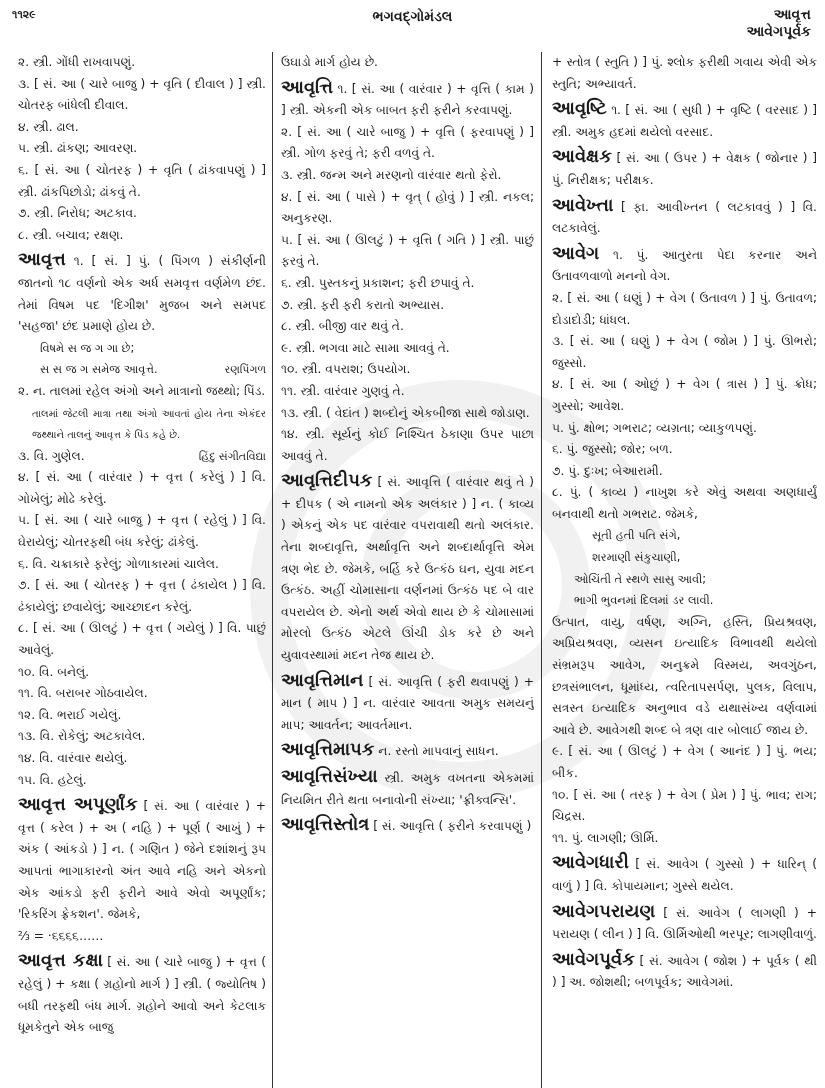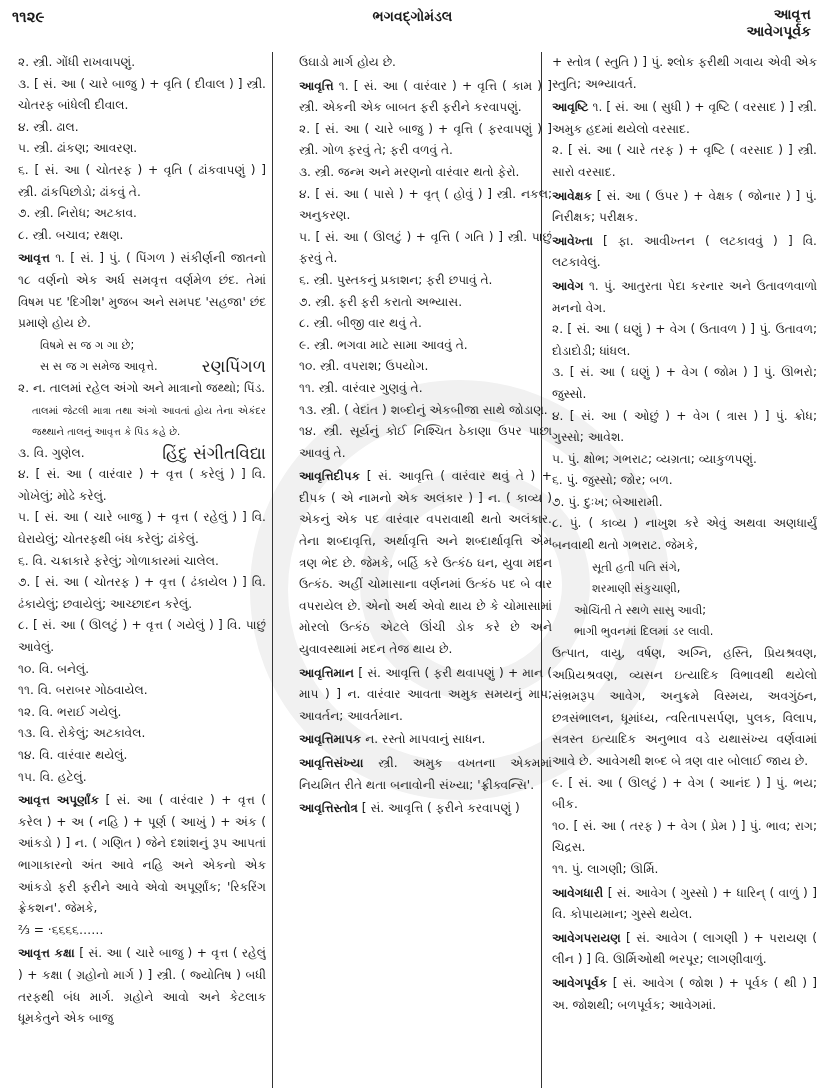--- a/index.html
+++ b/index.html
@@ -12,50 +12,50 @@
     border-radius: 50%; border: 38px solid #f1f1f1; box-sizing: border-box;
     pointer-events: none;
   }
   .watermark.inner {
     left: 360px; top: 470px; width: 230px; height: 230px; border-width: 28px;
   }
   .header {
     position: absolute; left: 0; top: 0; width: 825px; height: 50px;
   }
   .page-no {
-    position: absolute; left: 12px; top: 8px; font-size: 15px; font-weight: bold;
+    position: absolute; left: 12px; top: 8px; font-size: 11px; font-weight: bold;
   }
   .running-title {
     position: absolute; left: 0; width: 825px; top: 8px; text-align: center;
     font-size: 14px; font-weight: bold;
   }
   .guide {
     position: absolute; right: 14px; top: 6px; text-align: right;
     font-size: 14px; font-weight: bold; line-height: 17px;
   }
   .columns {
     position: absolute; left: 4px; top: 52px; width: 825px; height: 1036px;
   }
   .col {
     position: absolute; top: 0; height: 1036px; overflow: hidden;
     font-size: 12.2px; line-height: 21.6px; text-align: justify;
   }
   .col.c1 { left: 14px; width: 248px; }
-  .col.c2 { left: 277px; width: 253px; margin-left: 18px; }
+  .col.c2 { left: 277px; width: 253px; }
   .col.c3 { left: 548px; width: 265px; }
   .divider { position: absolute; top: 0; width: 1px; height: 1036px; background: #333; }
   .divider.d1 { left: 268px; }
   .divider.d2 { left: 537px; }
   .entry { margin: 0 0 2px 0; }
-  .head { font-weight: bold; font-size: 12px; }
+  .head { font-weight: bold; font-size: 18px; }
   .sense { display: block; }
   .indent { padding-left: 14px; }
   .verse { display: block; padding-left: 22px; font-size: 11.4px; }
   .verse.deep { padding-left: 40px; }
-  .cite { float: right; font-size: 17px; }
+  .cite { float: right; font-size: 11px; }
   .clear { clear: both; }
 </style>
 </head>
 <body>
 
 <div class="watermark"></div>
 <div class="watermark inner"></div>
 
 <div class="header">
   <div class="page-no">૧૧૨૯</div>
@@ -165,21 +165,20 @@
   </div>
 
   <div class="col c3">
     <div class="entry">
       <span>+ સ્તોત્ર ( સ્તુતિ ) ] પું. શ્લોક ફરીથી ગવાય એવી એક સ્તુતિ; અભ્યાવર્ત.</span>
     </div>
 
     <div class="entry">
       <span class="head">આવૃષ્ટિ</span>
       <span>૧. [ સં. આ ( સુધી ) + વૃષ્ટિ ( વરસાદ ) ] સ્ત્રી. અમુક હદમાં થયેલો વરસાદ.</span>
-      <span class="sense">૨. [ સં. આ ( ચારે તરફ ) + વૃષ્ટિ ( વરસાદ ) ] સ્ત્રી. સારો વરસાદ.</span>
     </div>
 
     <div class="entry">
       <span class="head">આવેક્ષક</span>
       <span>[ સં. આ ( ઉપર ) + વેક્ષક ( જોનાર ) ] પું. નિરીક્ષક; પરીક્ષક.</span>
     </div>
 
     <div class="entry">
       <span class="head">આવેખ્તા</span>
       <span>[ ફા. આવીખ્તન ( લટકાવવું ) ] વિ. લટકાવેલું.</span>

